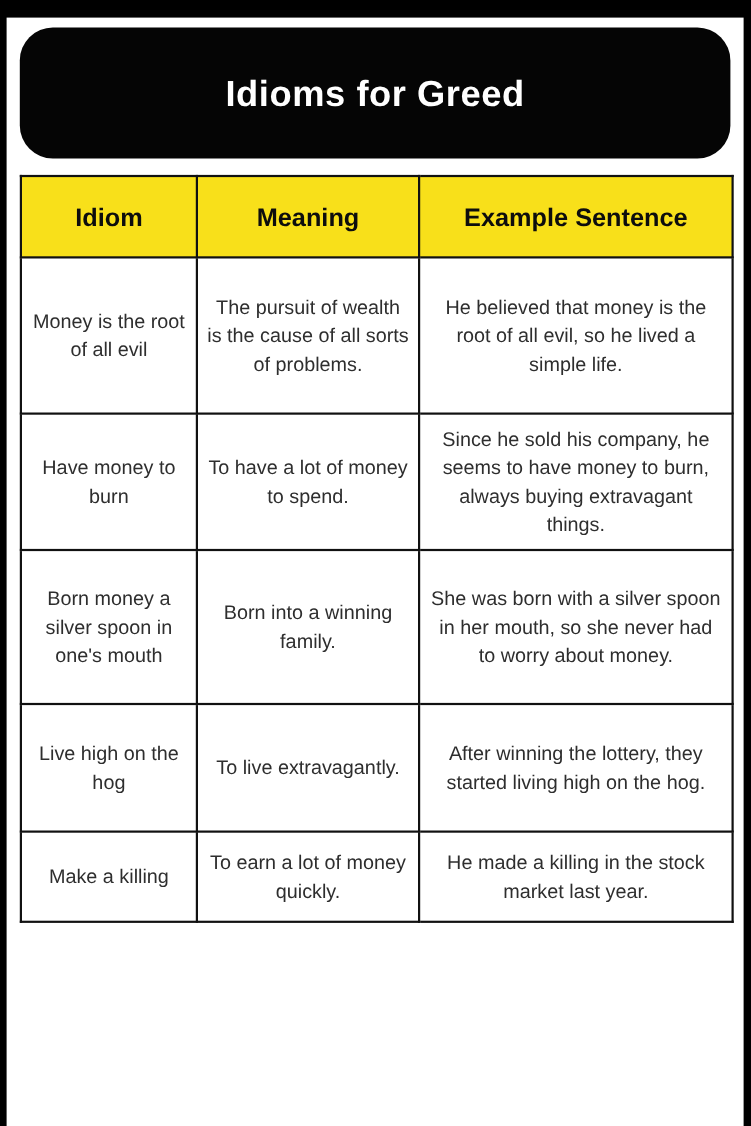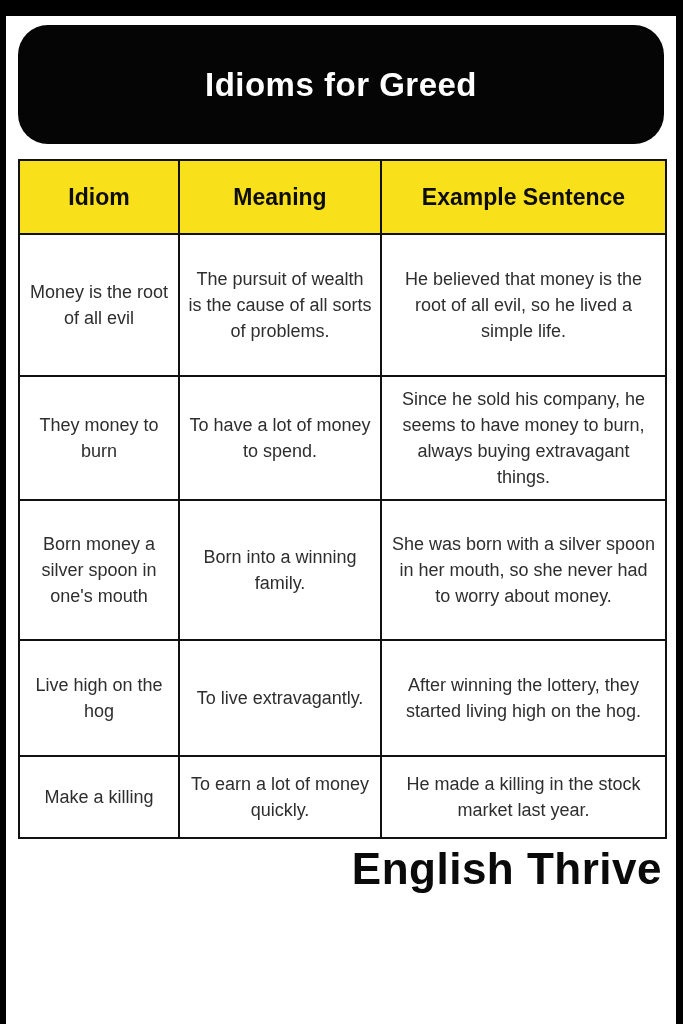--- a/index.html
+++ b/index.html
@@ -108,21 +108,21 @@
           <th>Example Sentence</th>
         </tr>
       </thead>
       <tbody>
         <tr class="r0">
           <td>Money is the root of all evil</td>
           <td>The pursuit of wealth is the cause of all sorts of problems.</td>
           <td>He believed that money is the root of all evil, so he lived a simple life.</td>
         </tr>
         <tr class="r1">
-          <td>They money to burn</td>
+          <td>Have money to burn</td>
           <td>To have a lot of money to spend.</td>
           <td>Since he sold his company, he seems to have money to burn, always buying extravagant things.</td>
         </tr>
         <tr class="r2">
           <td>Born money a silver spoon in one's mouth</td>
           <td>Born into a winning family.</td>
           <td>She was born with a silver spoon in her mouth, so she never had to worry about money.</td>
         </tr>
         <tr class="r3">
           <td>Live high on the hog</td>
@@ -130,16 +130,15 @@
           <td>After winning the lottery, they started living high on the hog.</td>
         </tr>
         <tr class="r4">
           <td>Make a killing</td>
           <td>To earn a lot of money quickly.</td>
           <td>He made a killing in the stock market last year.</td>
         </tr>
       </tbody>
     </table>
 
-    <div class="brand">English Thrive</div>
 
   </div>
 </div>
 
 </body></html>

